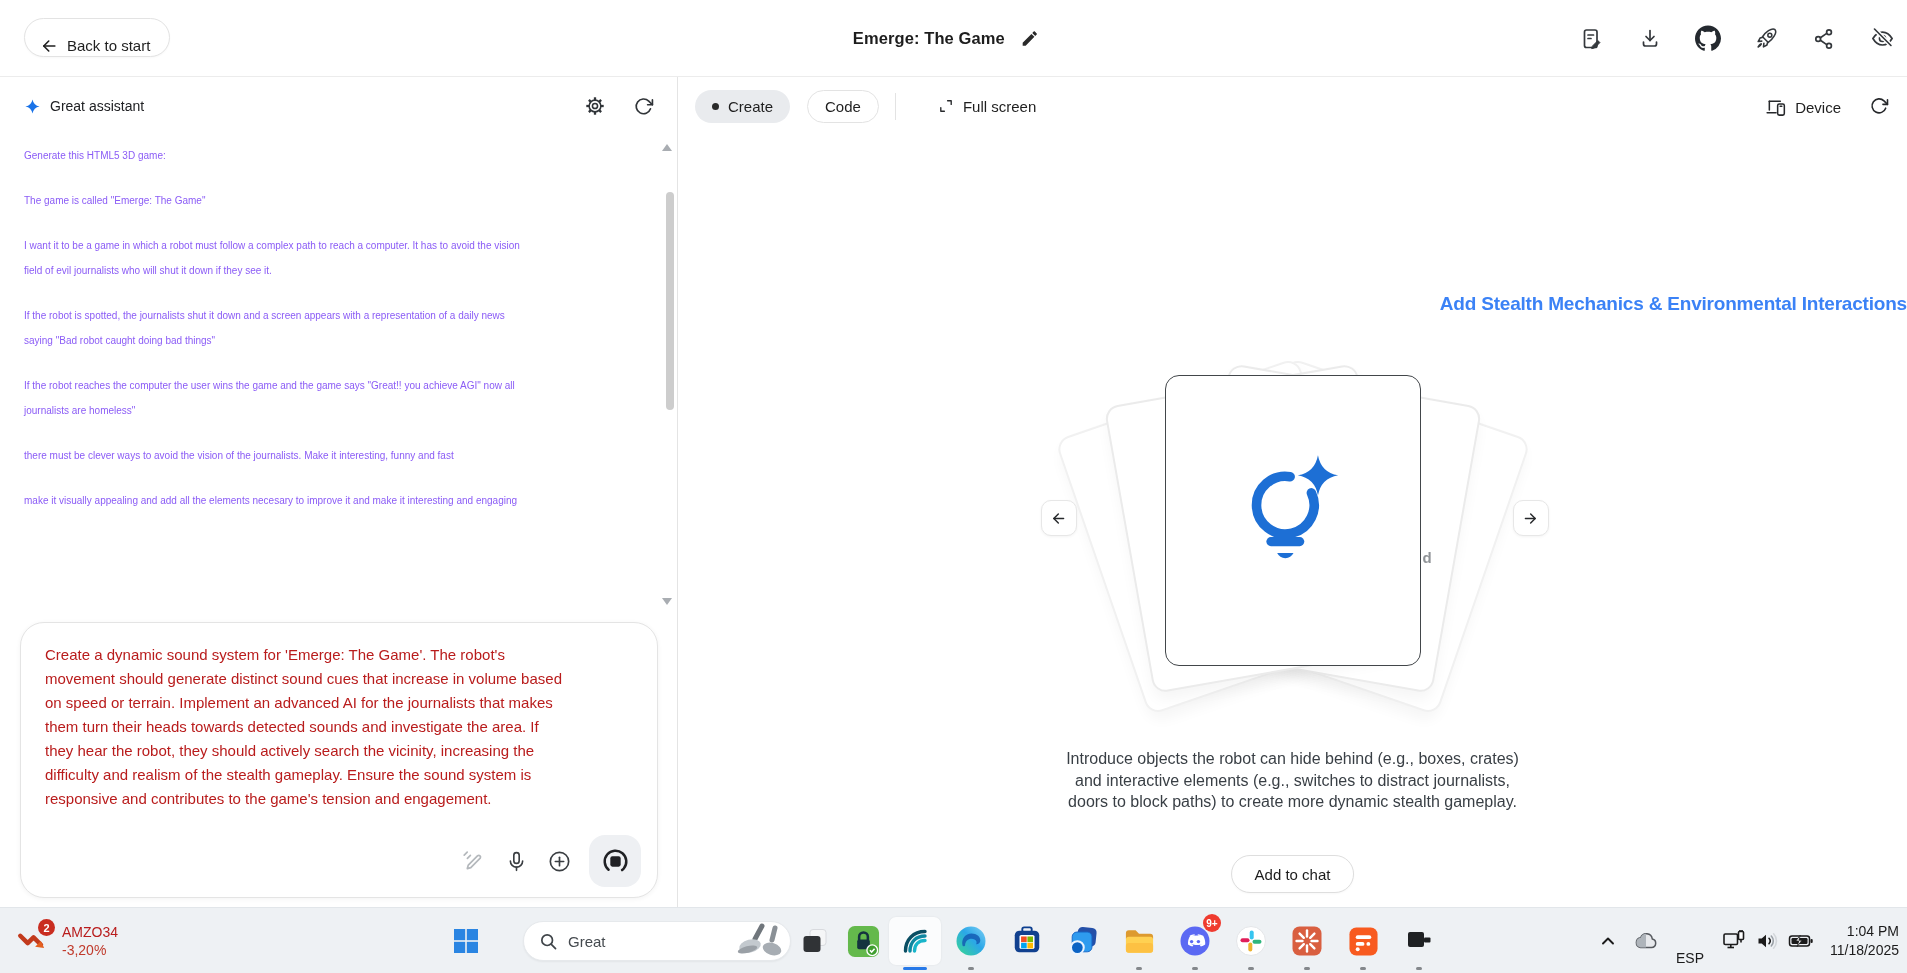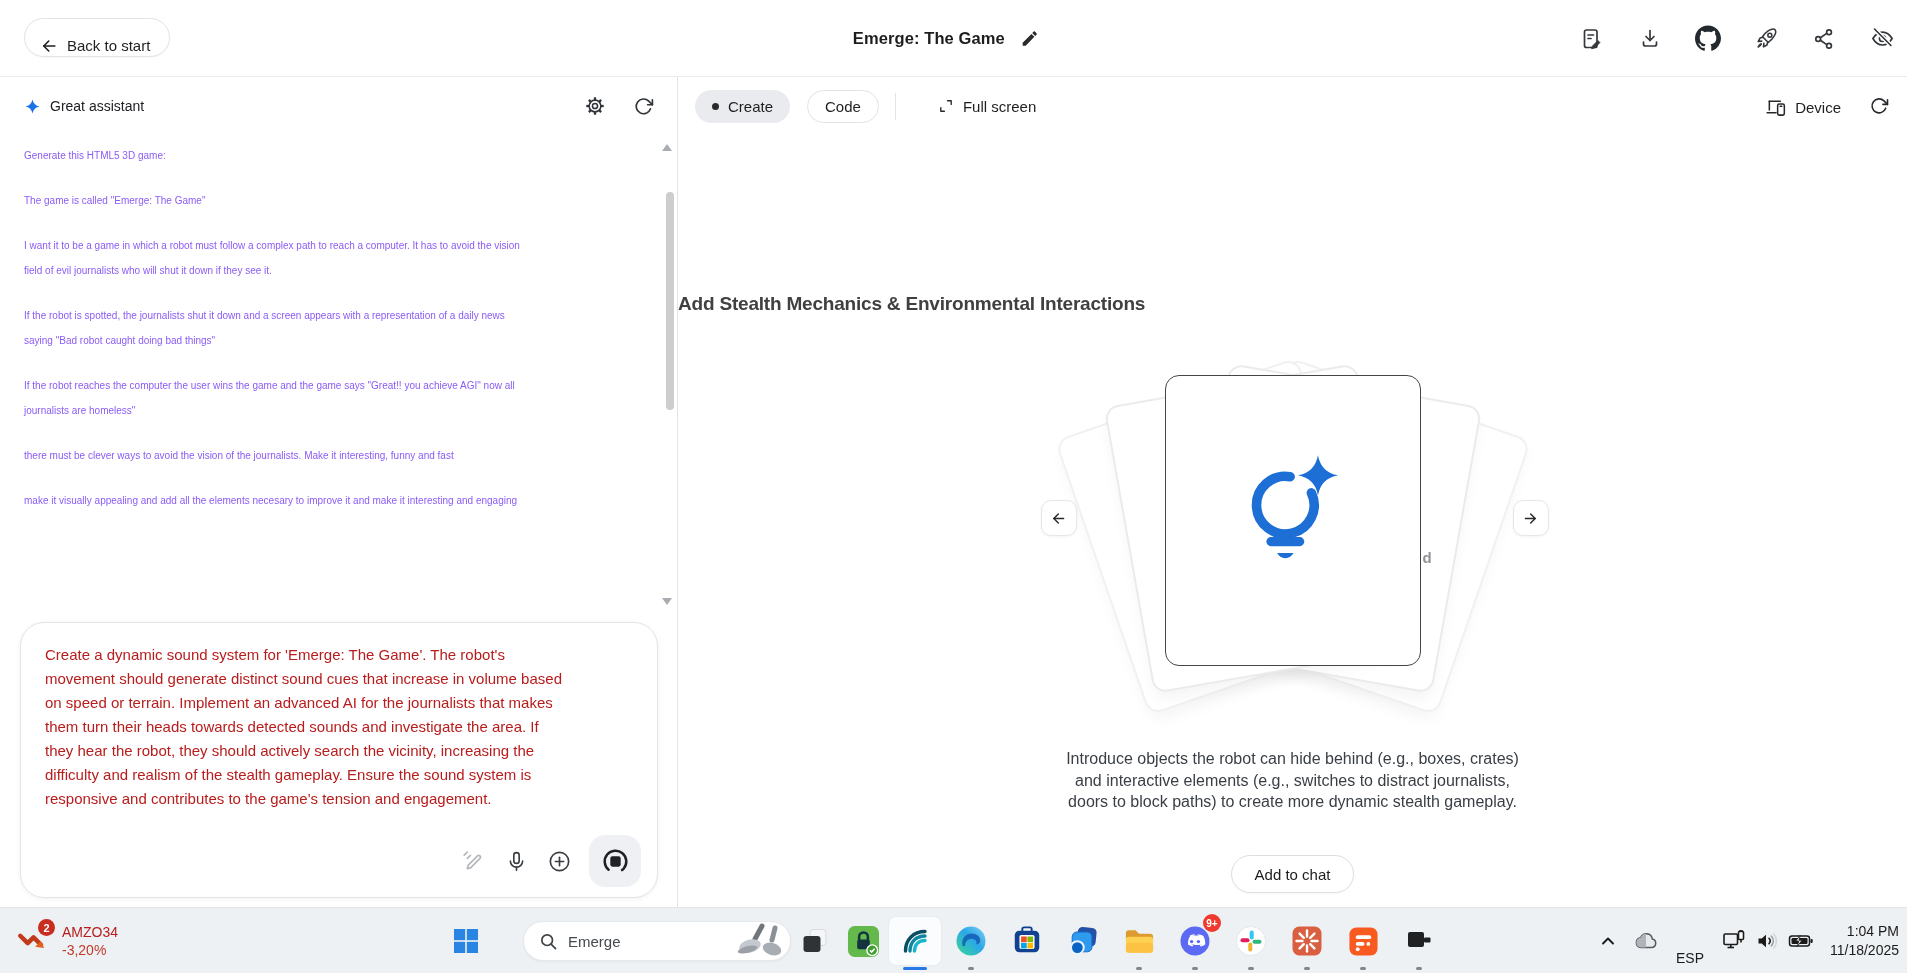--- a/index.html
+++ b/index.html
@@ -57,22 +57,22 @@
   .pill.ghosted { background:#fff; border:1px solid #e3e3e3; }
   .pill-dot { width:7px; height:7px; border-radius:50%; background:#2a2a2a; }
   .v-divider { width:1px; height:27px; background:#e3e3e3; margin:0 16px; }
   .fullscreen-btn { display:flex; align-items:center; gap:9px; margin-left:26px; font-size:15px;
     color:#1f1f1f; cursor:pointer; }
   .ph-right { margin-left:auto; display:flex; align-items:flex-end; gap:26px; }
   .device-btn { display:flex; align-items:center; gap:8px; font-size:15px; color:#1f1f1f; cursor:pointer; }
 
   
   .preview-body { position:relative; height:772px; overflow:hidden; }
-  .preview-title { position:absolute; top:158px; width:100%; text-align:left; font-size:19px;
-    font-weight:700; letter-spacing:-.2px; color:#404040; }
+  .preview-title { position:absolute; top:158px; width:100%; text-align:right; font-size:19px;
+    font-weight:700; letter-spacing:-.2px; color:#3b82f6; }
   .card, .card-ghost { position:absolute; top:240px; left:calc(50% - 128px); width:256px; height:291px;
     border-radius:14px; background:#fff; }
   .card-ghost { border:2px solid #ebebeb; box-shadow:0 8px 14px rgba(0,0,0,.04); }
   .g1 { transform:translate(38px,8px) rotate(10deg); }
   .g2 { transform:translate(70px,16px) rotate(19deg); border-color:#f1f1f1; }
   .g3 { transform:translate(-38px,8px) rotate(-10deg); }
   .g4 { transform:translate(-70px,16px) rotate(-19deg); border-color:#f1f1f1; }
   .card { border:1.5px solid #42464a; z-index:5; display:flex; justify-content:center; }
   .peek-letter { position:absolute; top:414px; left:calc(50% + 130px); z-index:1; font-size:15px;
     font-weight:700; color:#8f9397; }
@@ -395,21 +395,21 @@
           </svg>
       </div>
 
       <div class="search-pill">
         <span style="display:flex">
           <svg width="19" height="19" viewBox="0 0 20 20" fill="none" stroke="#3f4449" stroke-width="1.8" stroke-linecap="round">
               <circle cx="8.6" cy="8.6" r="5.6"></circle>
               <path d="M13 13l4.4 4.4"></path>
             </svg>
         </span>
-        <span class="search-text">Emerge</span>
+        <span class="search-text">Great</span>
         <span style="display:flex">
           <svg width="52" height="36" viewBox="0 0 52 36">
               <path d="M30 3 23 16" stroke="#70767c" stroke-width="5" stroke-linecap="round"></path>
               <path d="M43 5 40 17" stroke="#8a9096" stroke-width="5" stroke-linecap="round"></path>
               <ellipse cx="18" cy="23" rx="11" ry="6.5" fill="#c3c9ce" transform="rotate(-14 18 23)"></ellipse>
               <ellipse cx="40" cy="26" rx="9.5" ry="6" fill="#a7adb3" transform="rotate(18 40 26)"></ellipse>
               <ellipse cx="15.5" cy="26.5" rx="10" ry="3.4" fill="#9aa0a6" transform="rotate(-14 15.5 26.5)"></ellipse>
             </svg>
         </span>
       </div>

